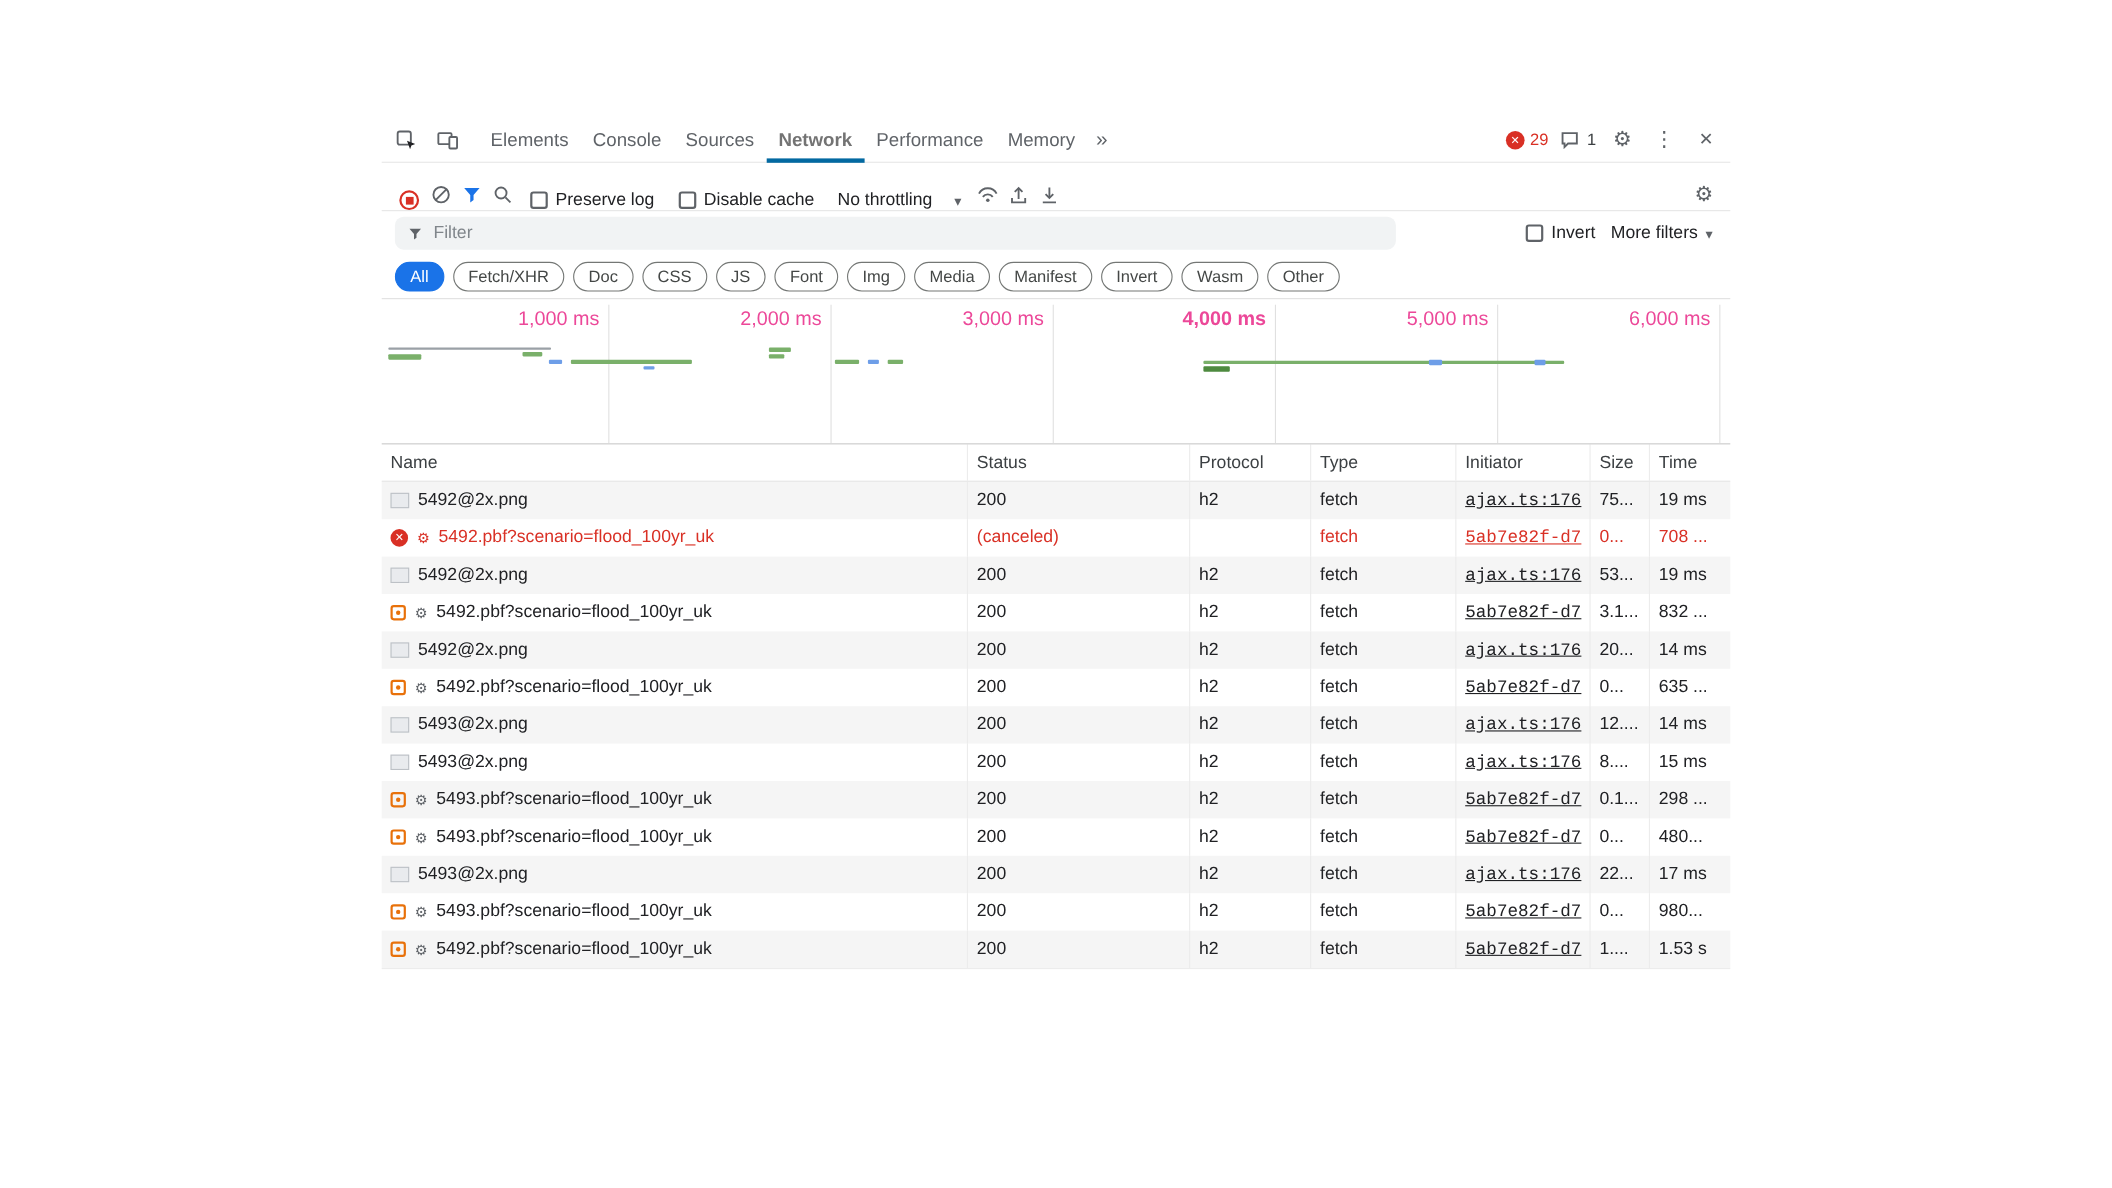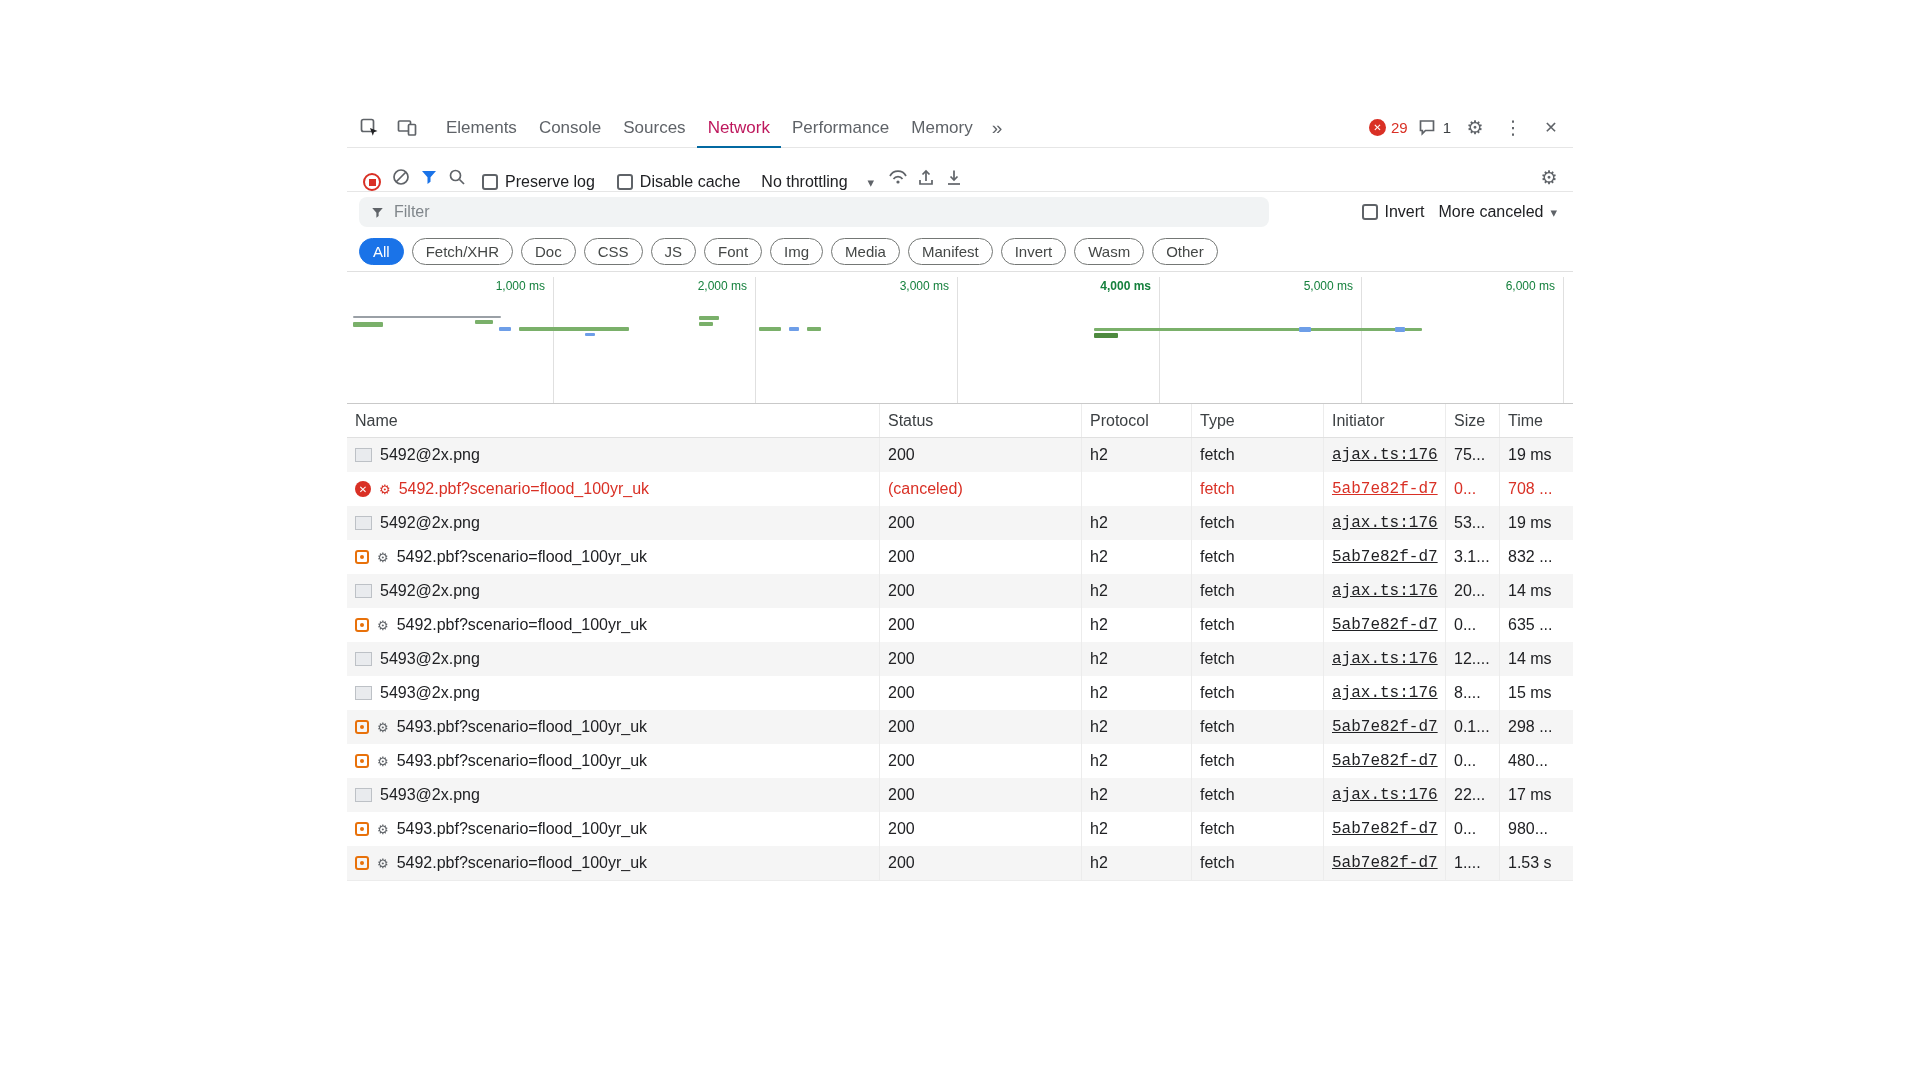--- a/index.html
+++ b/index.html
@@ -11,21 +11,21 @@
   
   .tabbar { display:flex; align-items:center; height:40px; padding:0 8px;
     border-bottom:1px solid #e6e6e6; }
   .tb-left-icons { display:flex; align-items:center; gap:10px; margin-right:14px; }
   .icon-btn { display:flex; align-items:center; justify-content:center;
     width:28px; height:28px; color:#5f6368; cursor:pointer; }
   .icon-btn svg { stroke:#5f6368; fill:none; stroke-width:1.7; }
   .tab-strip { display:flex; align-items:center; height:40px; }
   .tab { padding:0 11px; height:40px; line-height:39px; font-size:17px;
     color:#5f6368; white-space:nowrap; cursor:pointer; }
-  .tab.selected { color:#be185d; font-weight:400; border-bottom:2px solid #0369a1; }
+  .tab.selected { color:#737373; font-weight:700; border-bottom:4px solid #0369a1; }
   .more-tabs { font-size:19px; color:#5f6368; padding:0 8px; cursor:pointer; }
   .tabbar-right { display:flex; align-items:center; margin-left:auto; gap:10px; }
   .badge-group { display:flex; align-items:center; gap:5px; cursor:pointer; }
   .err-circle { width:17px; height:17px; border-radius:50%; background:#d93025;
     color:#fff; font-size:10px; display:flex; align-items:center; justify-content:center; }
   .err-count { color:#d93025; font-size:15px; }
   .issue-count { color:#3c4043; font-size:15px; }
   .glyph { font-size:19px; color:#5f6368; line-height:1; }
   .glyph.small { font-size:16px; }
 
@@ -58,21 +58,21 @@
   
   .chips-row { display:flex; align-items:center; height:40px; padding:0 12px; gap:8px;
     border-bottom:1px solid #e0e0e0; }
   .chip { font-size:15px; padding:4px 13px; border:1px solid #747775; border-radius:15px;
     color:#444746; background:#fff; cursor:pointer; white-space:nowrap; }
   .chip.selected { background:#1a73e8; border-color:#1a73e8; color:#fff; }
 
   
   .timeline { position:relative; height:132px; border-bottom:1px solid #c9c9c9;
     overflow:hidden; cursor:crosshair; }
-  .t-label { position:absolute; top:7px; font-size:12px; color:#15803d; text-align:right; }
+  .t-label { position:absolute; top:7px; font-size:18px; color:#ec4899; text-align:right; }
   .gridline { position:absolute; top:5px; bottom:0; width:1px; background:#e0e0e0; }
   .wbar { position:absolute; border-radius:1px; }
 
   
   .grid-row { display:grid; grid-template-columns:533px 202px 110px 132px 122px 54px 1fr;
     align-items:stretch; height:34px; font-size:16px; }
   .cell { display:flex; align-items:center; padding:0 8px; border-right:1px solid #ececec;
     overflow:hidden; white-space:nowrap; }
   .cell:last-child { border-right:none; }
   .header-row { color:#3c4043; border-bottom:1px solid #e0e0e0; background:#fff; }
@@ -211,21 +211,21 @@
       <svg width="15" height="15" viewBox="0 0 20 20">
         <path d="M3 4 h14 l-5.5 6.2 v4.6 l-3 2.2 v-6.8 Z" fill="#5f6368"></path>
       </svg>
       <input placeholder="Filter" style="">
     </span>
     <label class="invert-group">
       <input type="checkbox" style="">
       <span>Invert</span>
     </label>
     <span class="more-filters">
-      <span>More canceled</span>
+      <span>More filters</span>
       <span class="caret">▾</span>
     </span>
   </div>
 
   <div class="chips-row">
       <span class="chip selected">All</span>
       <span class="chip">Fetch/XHR</span>
       <span class="chip">Doc</span>
       <span class="chip">CSS</span>
       <span class="chip">JS</span>

